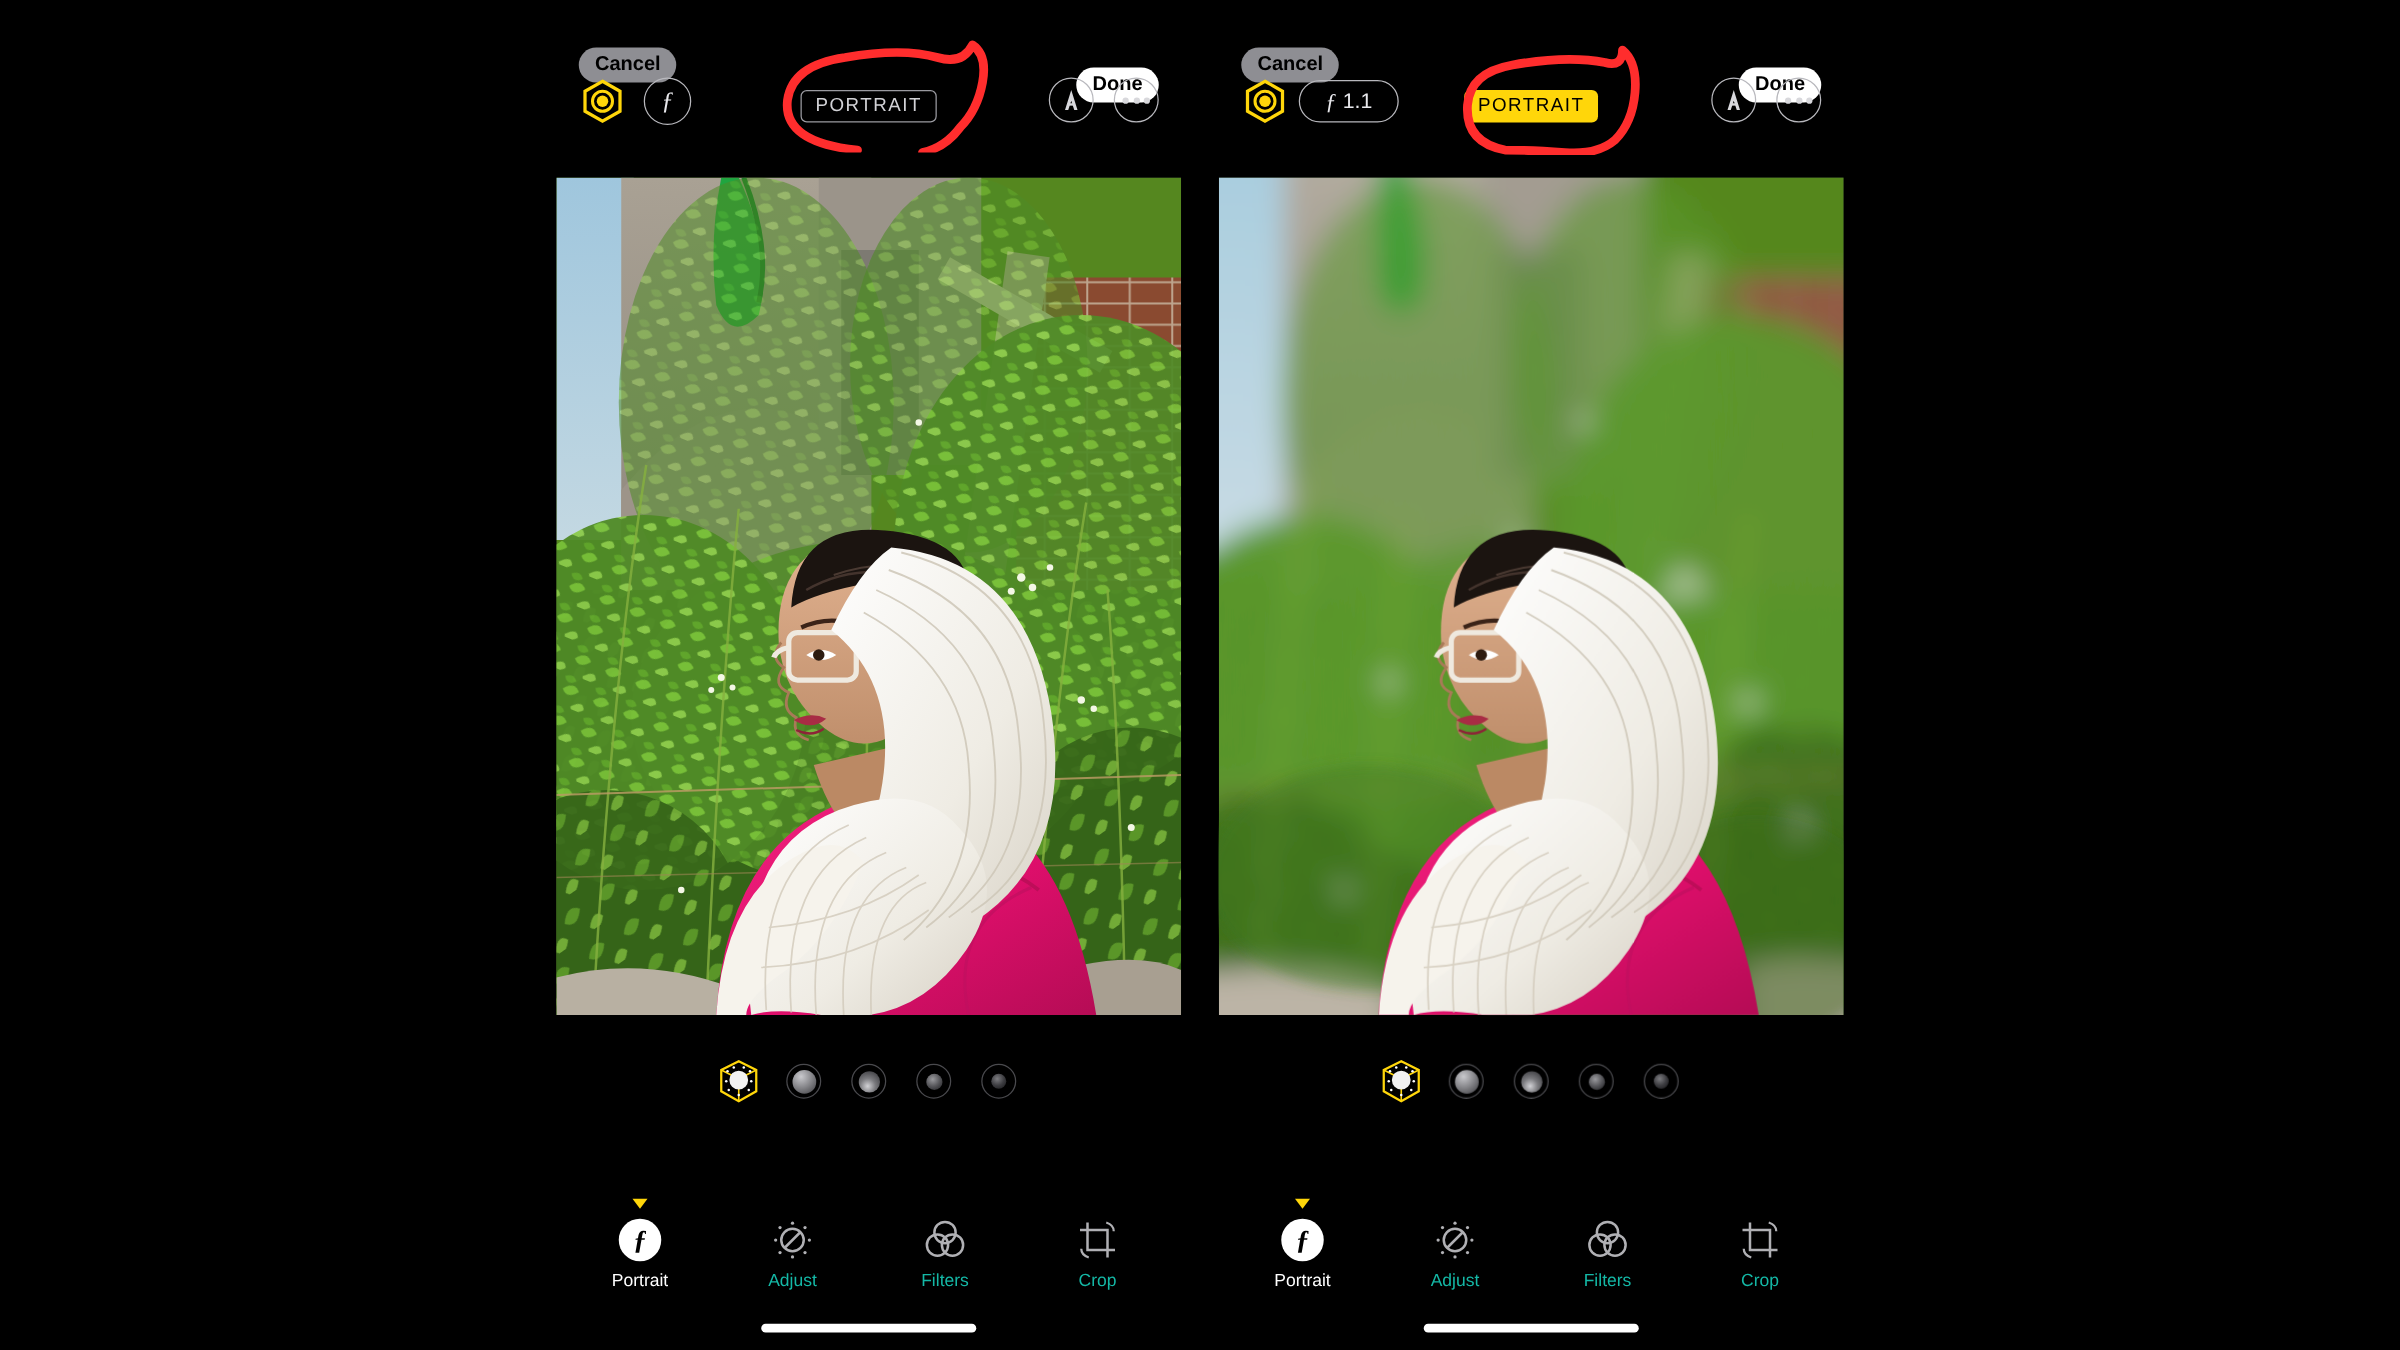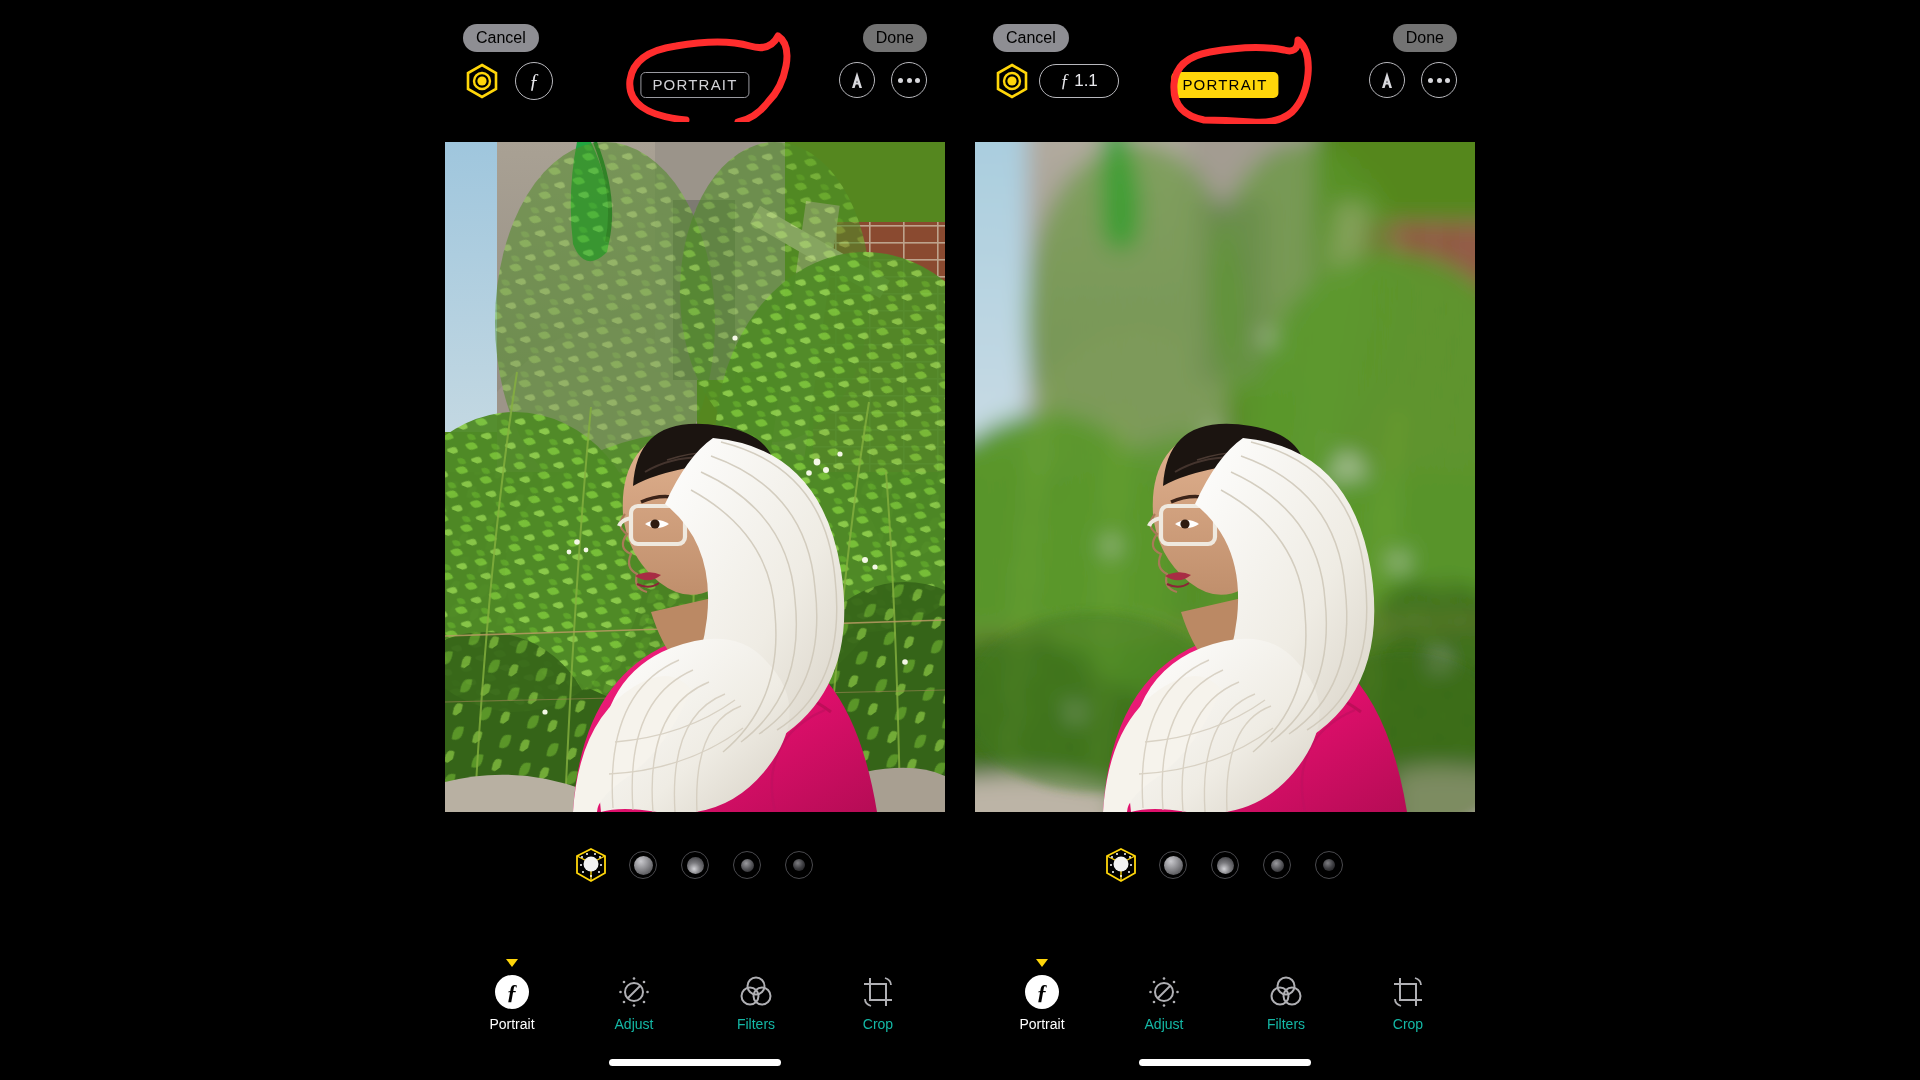--- a/index.html
+++ b/index.html
@@ -21,26 +21,26 @@
 
   .corner { position:absolute; width:26px; height:26px; pointer-events:none; }
   .corner.tl { top:0; left:0;  border-top-left-radius:26px;  box-shadow:-13px -13px 0 13px #000; }
   .corner.tr { top:0; right:0; border-top-right-radius:26px; box-shadow: 13px -13px 0 13px #000; }
   .corner.bl { bottom:0; left:0;  border-bottom-left-radius:26px;  box-shadow:-13px 13px 0 13px #000; }
   .corner.br { bottom:0; right:0; border-bottom-right-radius:26px; box-shadow: 13px 13px 0 13px #000; }
 
   
   .topbar { position:absolute; top:22px; left:0; width:100%; height:28px; }
   .pillbtn {
-    position:absolute; top:2px; height:28px; padding:0 13px;
-    border-radius:14px; font-size:16px; font-weight:normal;
+    position:absolute; top:16px; height:28px; padding:0 13px;
+    border-radius:14px; font-size:16px; font-weight:bold;
     line-height:28px; text-align:center; white-space:nowrap;
   }
   .pillbtn.cancel { left:18px; background:#8e8e93; color:#000; }
-  .pillbtn.done   { right:18px; background:#737373; color:#000; }
+  .pillbtn.done   { right:18px; background:#ffffff; color:#000;margin-top:16px; }
 
   
   .iconrow { position:absolute; top:62px; left:0; width:100%; height:38px; }
   .ico { position:absolute; top:0; width:38px; height:38px; }
 
   .hexicon { left:18px; }
   .fcircle {
     left:70px; width:38px; height:38px; border-radius:50%;
     border:1.8px solid #b8b8bd; display:flex; align-items:center; justify-content:center;
     color:#e8e8ec; font-family:"Liberation Serif", serif; font-style:italic; font-size:20px;

